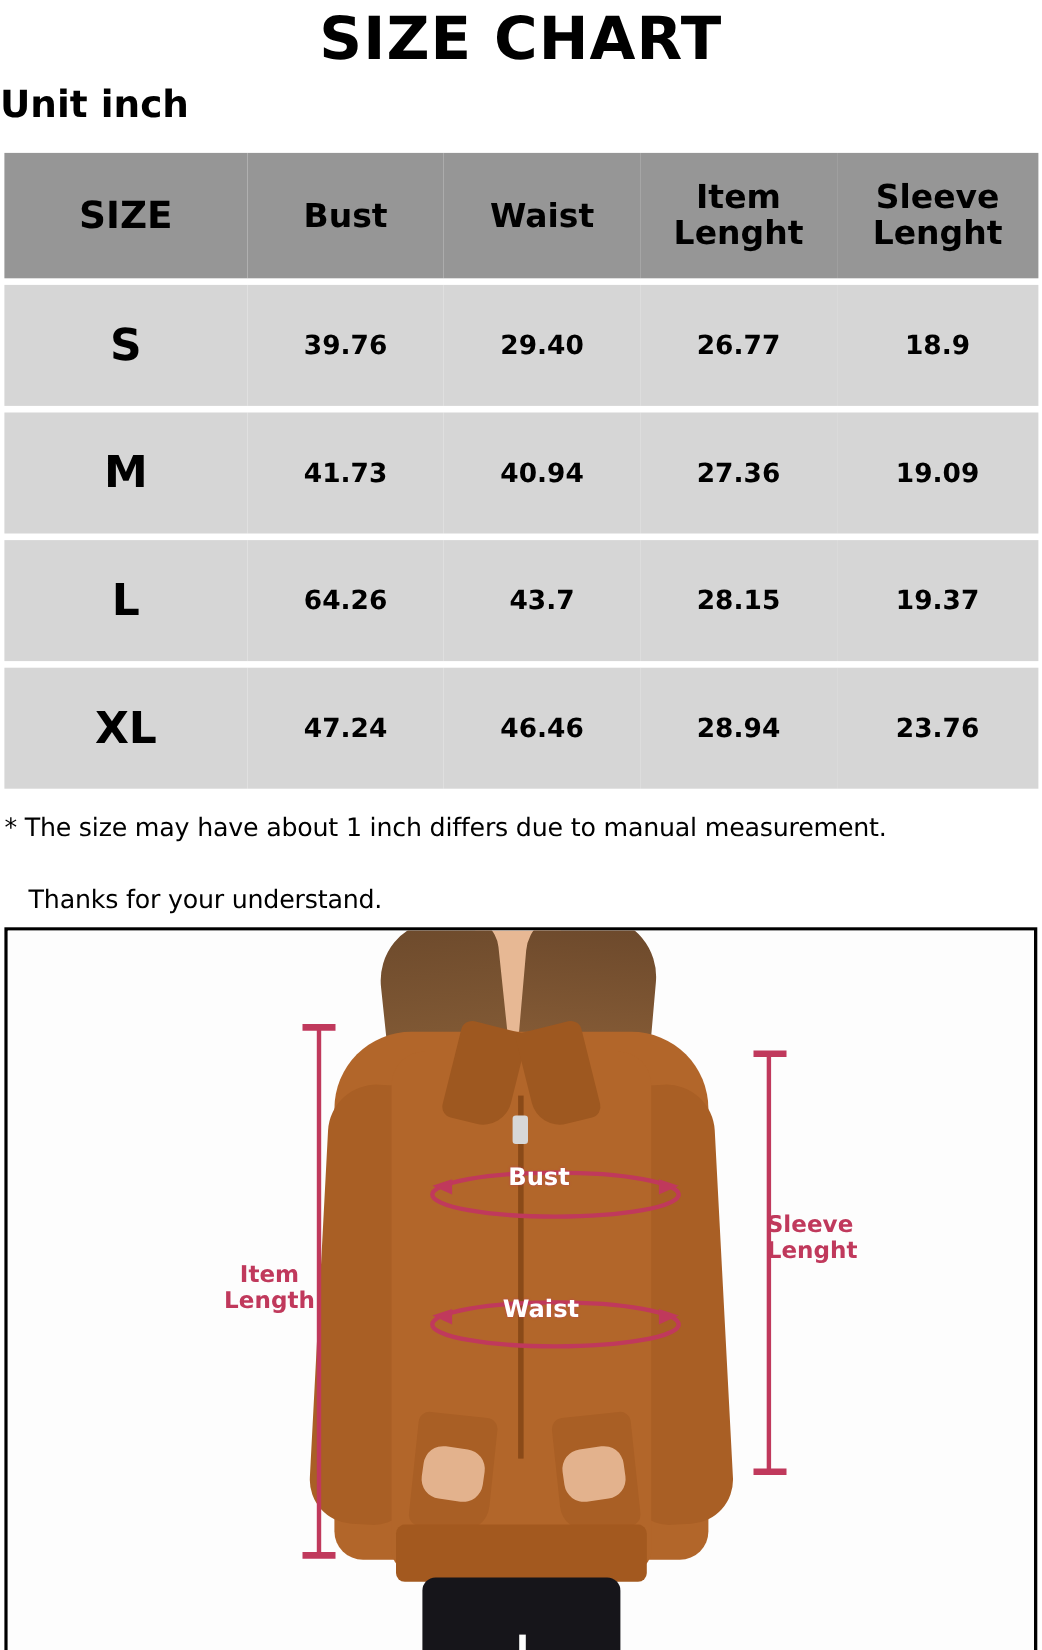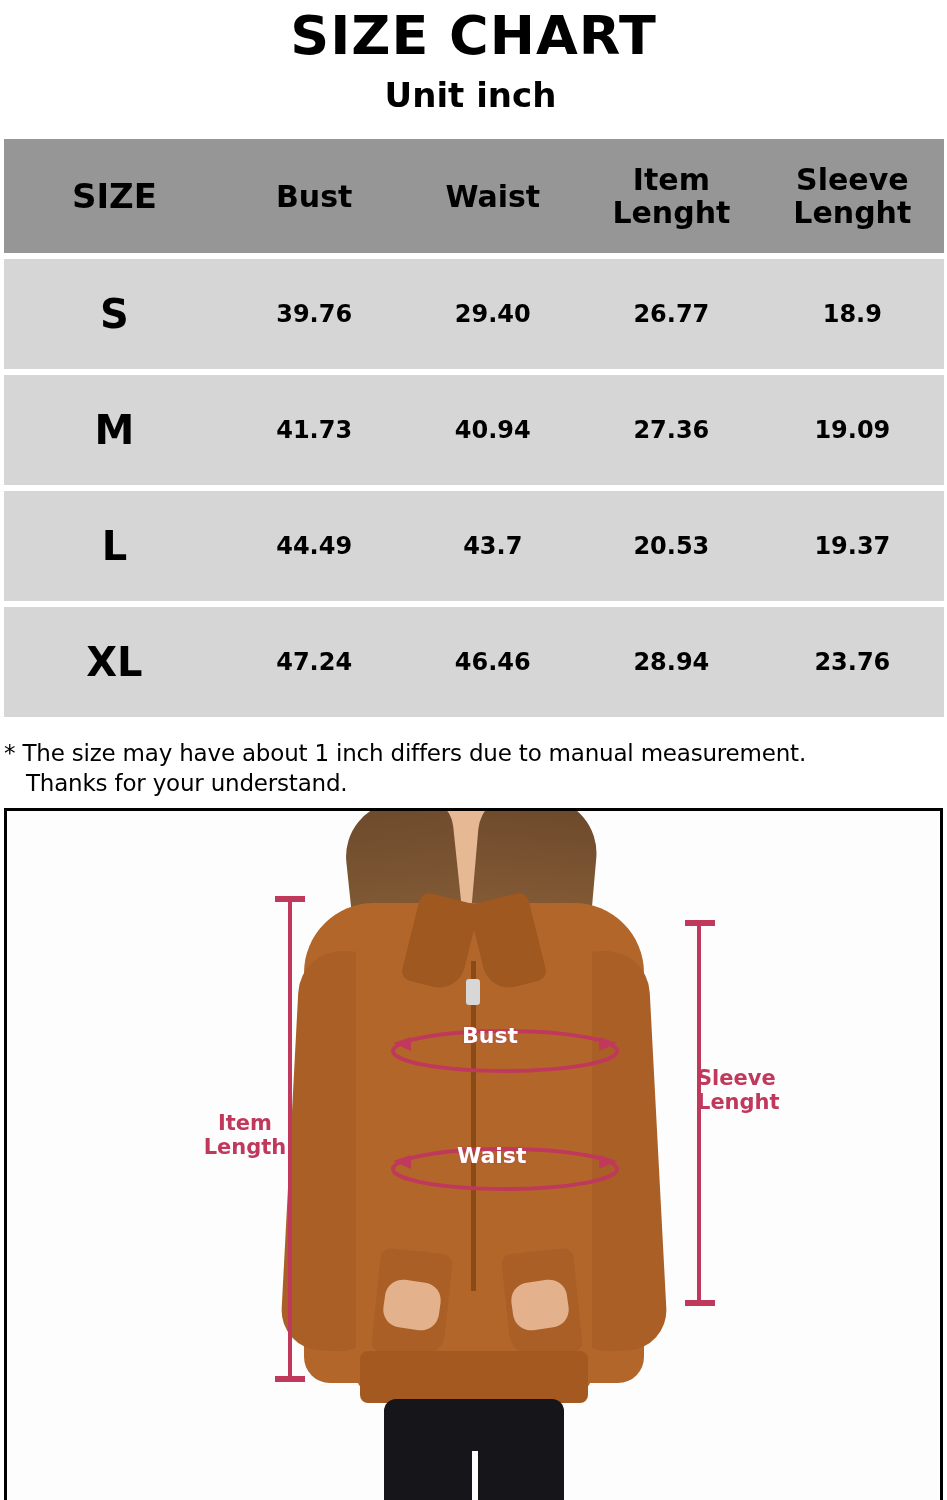--- a/index.html
+++ b/index.html
@@ -27,21 +27,21 @@
     text-align: center;
     font-size: 54px;
     font-weight: 700;
     letter-spacing: 1px;
     padding-top: 6px;
     line-height: 1.1;
     font-family: "DejaVu Sans", sans-serif;
   }
 
   .unit {
-    text-align: center;
+    text-align: left;
     font-size: 34px;
     font-weight: 700;
     padding-right: 6px;
     margin-top: 10px;
   }
 
   
   .chart-table {
     width: 940px;
     margin: 18px 12px 0 4px;
@@ -90,21 +90,21 @@
   }
 
   
   .note {
     font-size: 23px;
     font-weight: 400;
     margin: 16px 0 0 4px;
     line-height: 1.28;
     letter-spacing: -0.2px;
   }
-  .note .line2 { padding-left: 22px; display: block; }
+  .note .line2 { padding-left: 22px; display: block; margin-top: 35px; }
 
   
   .photo-panel {
     position: relative;
     margin: 10px 4px 0 4px;
     height: 690px;
     border: 3px solid #000;
     background: #ffffff;
     overflow: hidden;
   }
@@ -409,23 +409,23 @@
       </tr>
       <tr>
         <td class="size-cell">M</td>
         <td>41.73</td>
         <td>40.94</td>
         <td>27.36</td>
         <td>19.09</td>
       </tr>
       <tr>
         <td class="size-cell">L</td>
-        <td>44.49</td>
+        <td>64.26</td>
         <td>43.7</td>
-        <td>20.53</td>
+        <td>28.15</td>
         <td>19.37</td>
       </tr>
       <tr>
         <td class="size-cell">XL</td>
         <td>47.24</td>
         <td>46.46</td>
         <td>28.94</td>
         <td>23.76</td>
       </tr>
     </tbody>

